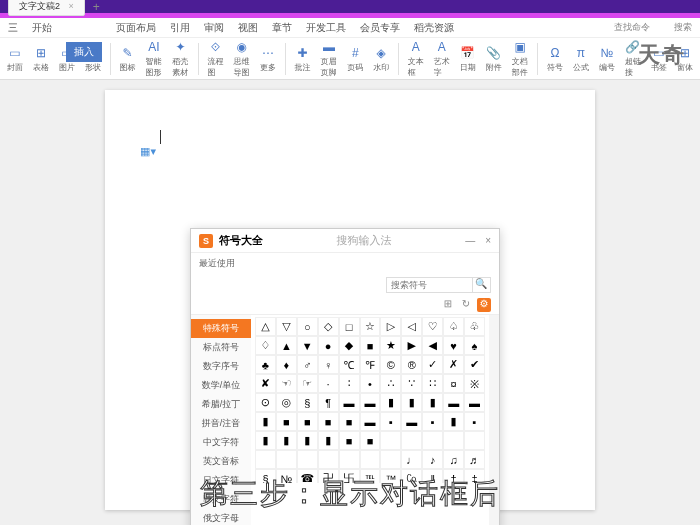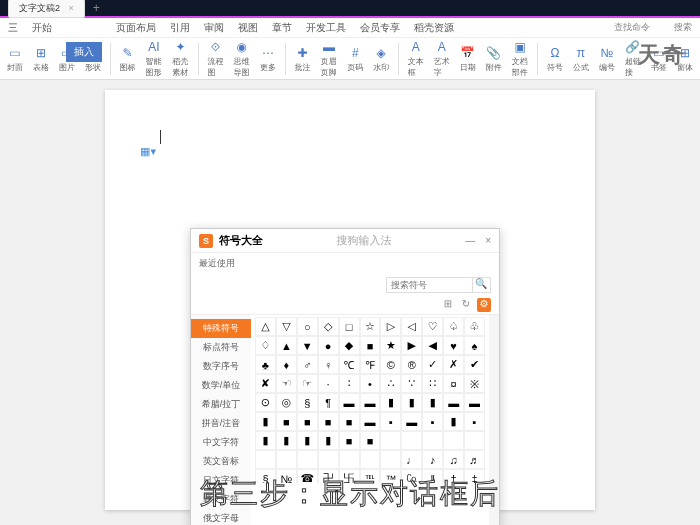--- a/index.html
+++ b/index.html
@@ -1,17 +1,17 @@
 <!DOCTYPE html>
 <html><head>
 <meta charset="utf-8">
 <style>
 * { margin: 0; padding: 0; box-sizing: border-box; font-family: "Microsoft YaHei", Arial, sans-serif; }
 body { background: #f5f5f5; width: 700px; height: 525px; overflow: hidden; position: relative; }
-.titlebar { background: #0f172a; height: 18px; display: flex; align-items: center; padding: 0 8px; font-size: 9px; color: #333; border-bottom: 2px solid #d946ef; }
+.titlebar { background: #4c1d95; height: 18px; display: flex; align-items: center; padding: 0 8px; font-size: 9px; color: #333; border-bottom: 5px solid #d946ef; }
 .doctab { background: #f9f9f9; padding: 2px 10px; border: 1px solid #ddd; border-radius: 2px; font-size: 9px; }
 .tab-close { margin-left: 6px; color: #aaa; }
 .tab-add { margin-left: 8px; color: #888; font-size: 12px; }
 .menubar { background: #fff; height: 20px; display: flex; align-items: center; padding: 0 8px; font-size: 10px; gap: 14px; color: #555; border-bottom: 1px solid #eee; }
 .menubar span { cursor: pointer; }
 .menubar .active { background: #4a7ac7; color: #fff; padding: 3px 8px; margin-top: 48px; }
 .search-area { margin-left: auto; display: flex; gap: 24px; color: #888; font-size: 9px; }
 .ribbon { background: #fff; height: 42px; display: flex; align-items: center; padding: 2px 4px; border-bottom: 1px solid #ddd; font-size: 8px; color: #666; gap: 4px; }
 .ribbon-item { display: flex; flex-direction: column; align-items: center; padding: 1px 3px; gap: 1px; }
 .ribbon-item .icon { width: 16px; height: 16px; display: flex; align-items: center; justify-content: center; font-size: 12px; color: #4a7ac7; }

